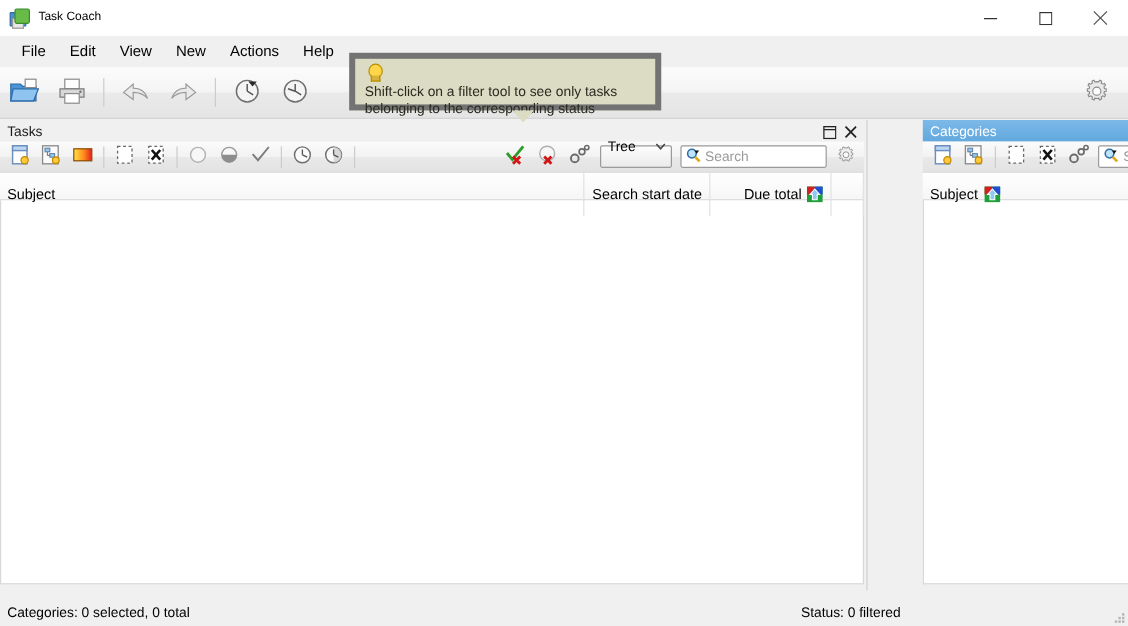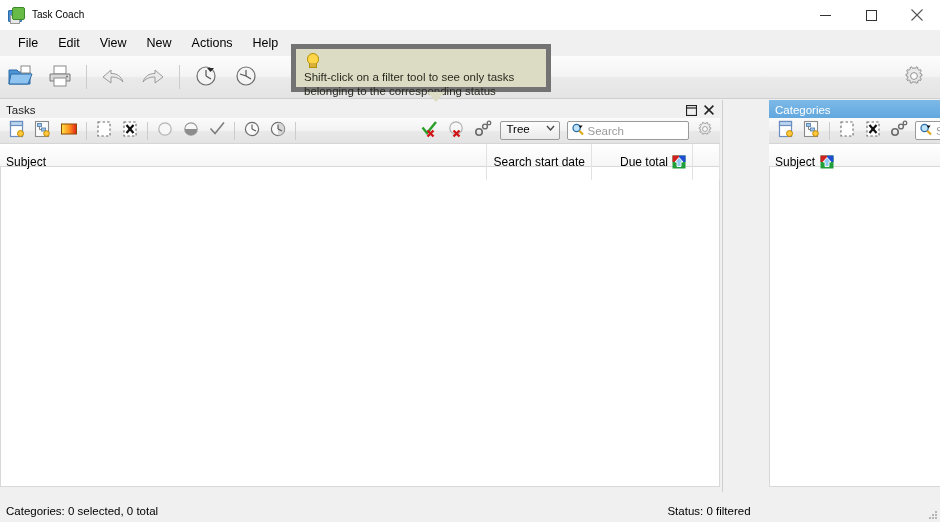--- a/index.html
+++ b/index.html
@@ -69,23 +69,23 @@
   .cap-btn{width:15px;height:14px;display:flex;align-items:center;justify-content:center;margin-left:2px;}
   .panel-toolbar{
     height:26px;display:flex;align-items:center;
     background:linear-gradient(to bottom,#fbfbfb 0%,#f2f2f2 50%,#e9e9e9 52%,#e3e3e3 100%);
     border-bottom:1px solid #d5d5d5;padding-left:4px;box-sizing:border-box;
   }
   .ptb-btn{width:22px;height:22px;display:flex;align-items:center;justify-content:center;margin:0 1px;border:1px solid transparent;border-radius:2px;}
   .ptb-sep{width:1px;height:18px;background:#cccccc;margin:0 4px;}
 
   .combo{
-    height:19px;min-width:60px;display:flex;align-items:flex-end;justify-content:space-between;
+    height:19px;min-width:60px;display:flex;align-items:center;justify-content:space-between;
     background:linear-gradient(to bottom,#fdfdfd,#eaeaea);
-    border:1px solid #9a9a9a;border-radius:2px;margin:0 4px;padding:0 3px 4px 6px;box-sizing:border-box;font-size:11.5px;
+    border:1px solid #9a9a9a;border-radius:2px;margin:0 4px;padding:0 3px 16px 6px;box-sizing:border-box;font-size:11.5px;
   }
   .searchbox{
     height:19px;flex:1;display:flex;align-items:center;background:#ffffff;
     border:1px solid #9a9a9a;border-radius:2px;margin:0 3px;padding-left:3px;box-sizing:border-box;
   }
   .search-ph{font-size:11.5px;color:#9a9a9a;margin-left:3px;}
 
   .colheader{
     height:22px;display:flex;align-items:stretch;
     background:linear-gradient(to bottom,#ffffff 0%,#f6f6f6 100%);

